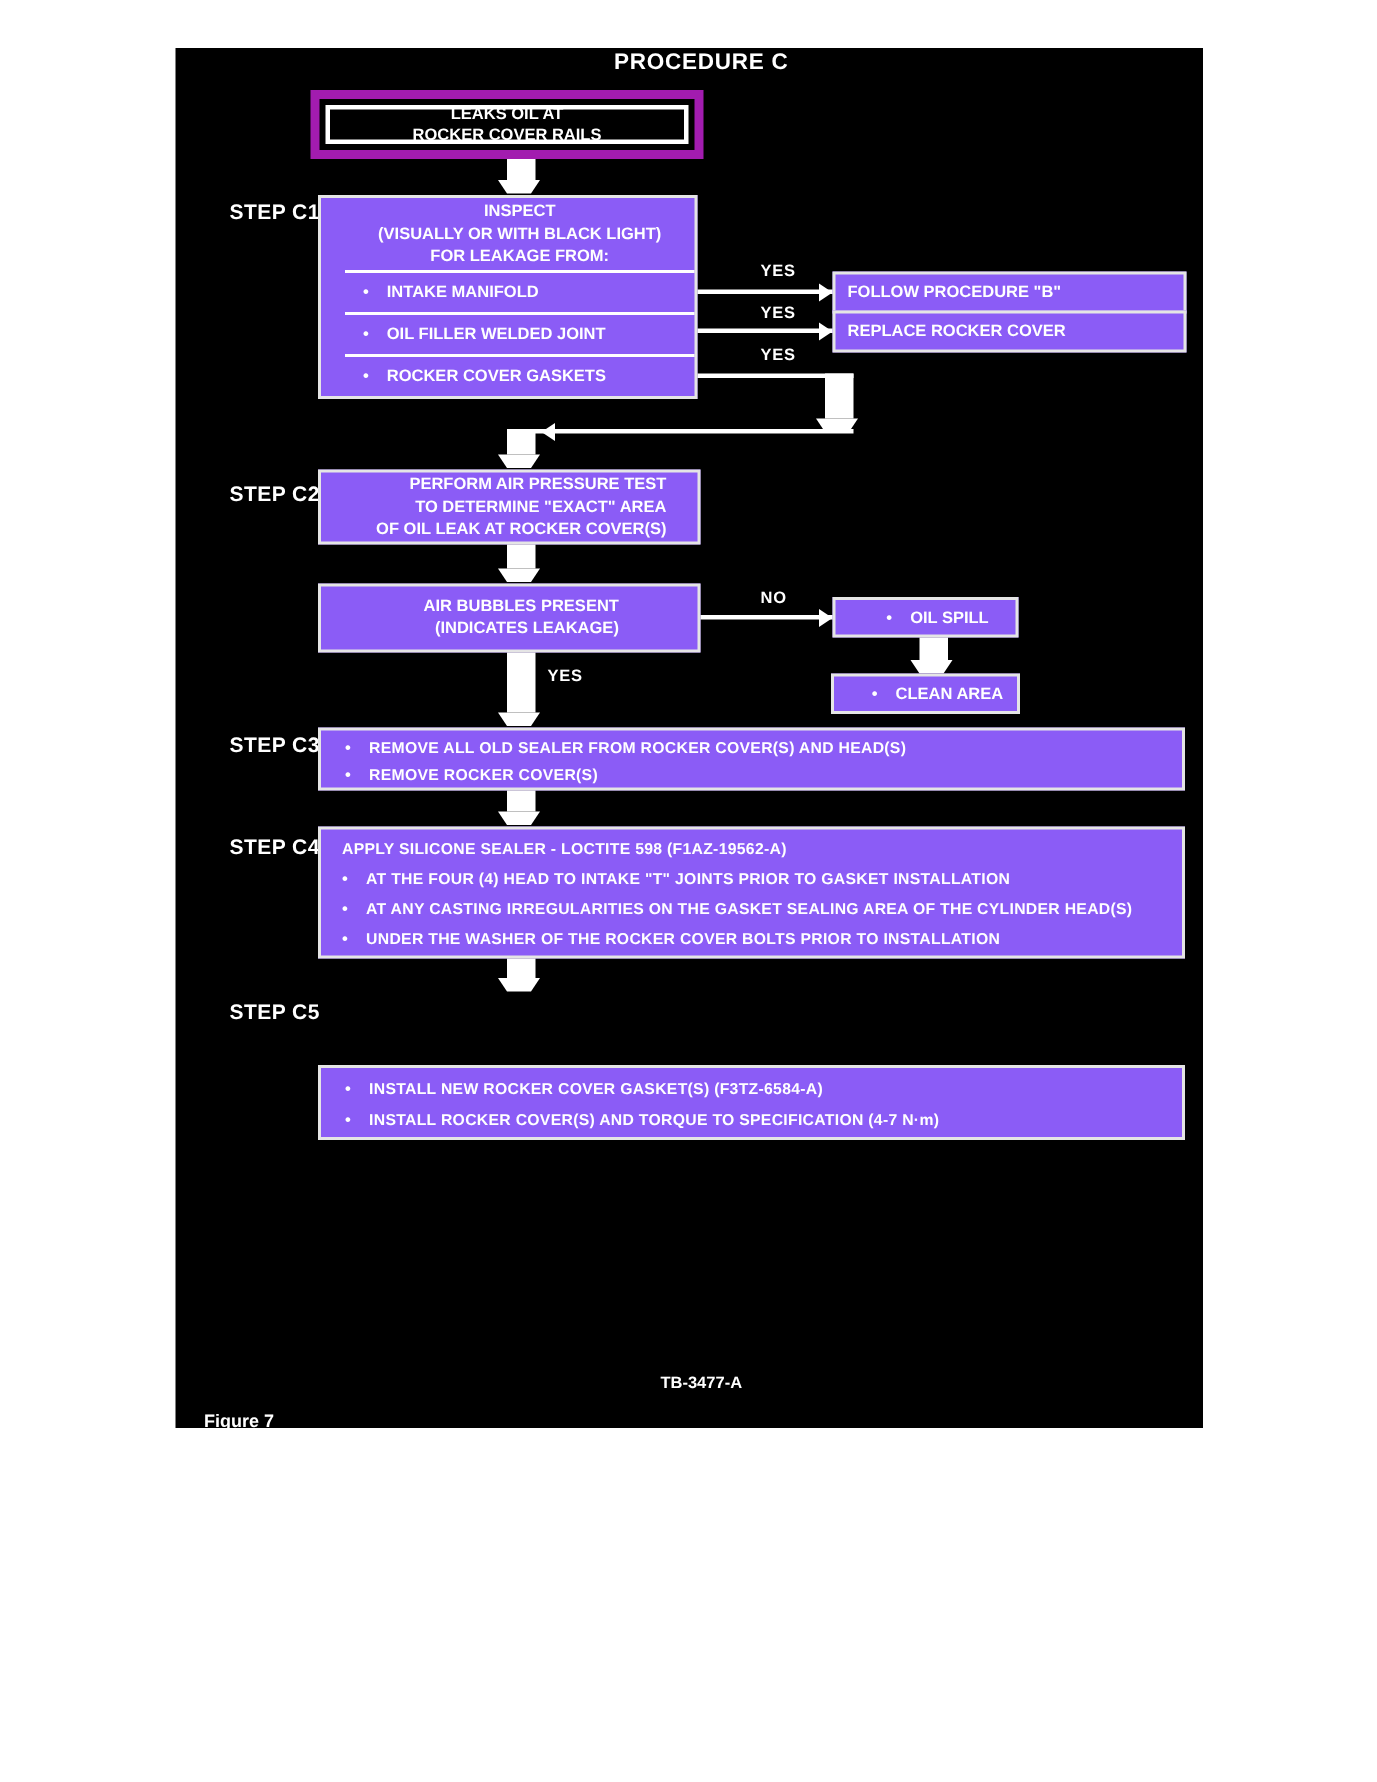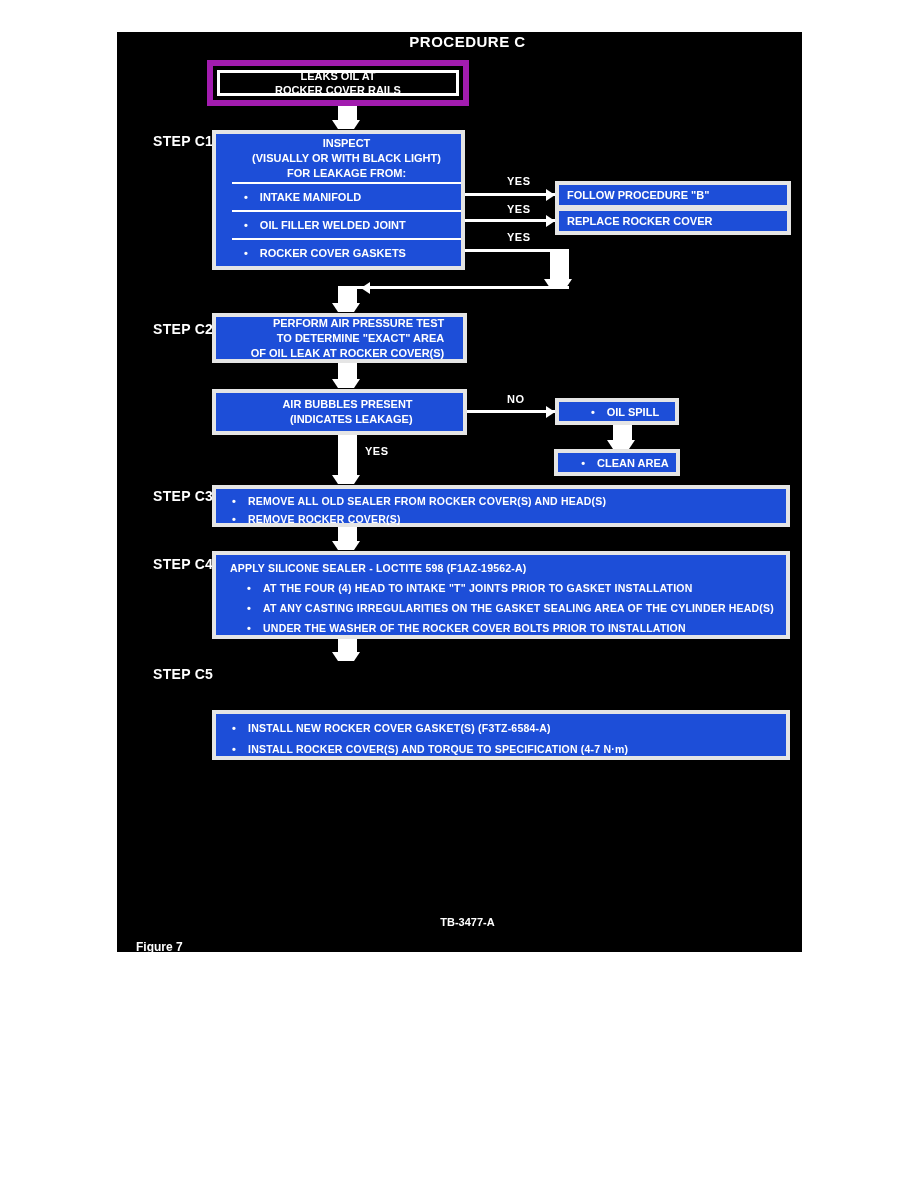--- a/index.html
+++ b/index.html
@@ -17,21 +17,21 @@
     color: #ffffff;
     font-weight: bold;
   }
   .abs { position: absolute; padding-left: 16px; }
   .title {
     left: 0; right: 0; top: 1px;
     text-align: center;
     font-size: 15px; letter-spacing: 0.5px;
   }
   .step-label { left: 20px; font-size: 14px; letter-spacing: 0.3px; }
-  .box { border: 4px solid #e5e5e5; box-sizing: border-box; background: #1d4ed8; }
+  .box { border: 2px solid #e5e5e5; box-sizing: border-box; background: #8b5cf6; }
   .center-box {
     display: flex; align-items: center; justify-content: center;
     text-align: right; white-space: pre-line;
     font-size: 11px; line-height: 15px;
   }
   .dbl-outer { border: 6px solid #a21caf; padding: 4px; box-sizing: border-box; }
   .dbl-inner {
     border: 3px solid #ffffff; box-sizing: border-box;
     width: 100%; height: 100%;
     display: flex; align-items: center; justify-content: center;
@@ -78,21 +78,21 @@
     display: flex; align-items: center;
     font-size: 10.5px; height: 18px; padding-left: 16px;
     letter-spacing: 0.2px;
   }
   .intro-row {
     display: flex; align-items: center;
     font-size: 10.5px; height: 20px; padding-left: 14px;
     letter-spacing: 0.2px;
     text-align: center;
   }
-  .c4-row { height: 20px; padding-left: 31px; }
+  .c4-row { height: 20px; padding-left: 14px; }
   .c5-row { height: 21px; }
   .tb-code { left: 0; right: 0; top: 884px; text-align: center; font-size: 11px; }
   .figure-label { left: 3px; top: 908px; font-size: 12px; }
 </style>
 </head>
 <body>
 
 <div id="diagram">
 
   <div class="abs title">PROCEDURE C</div>

